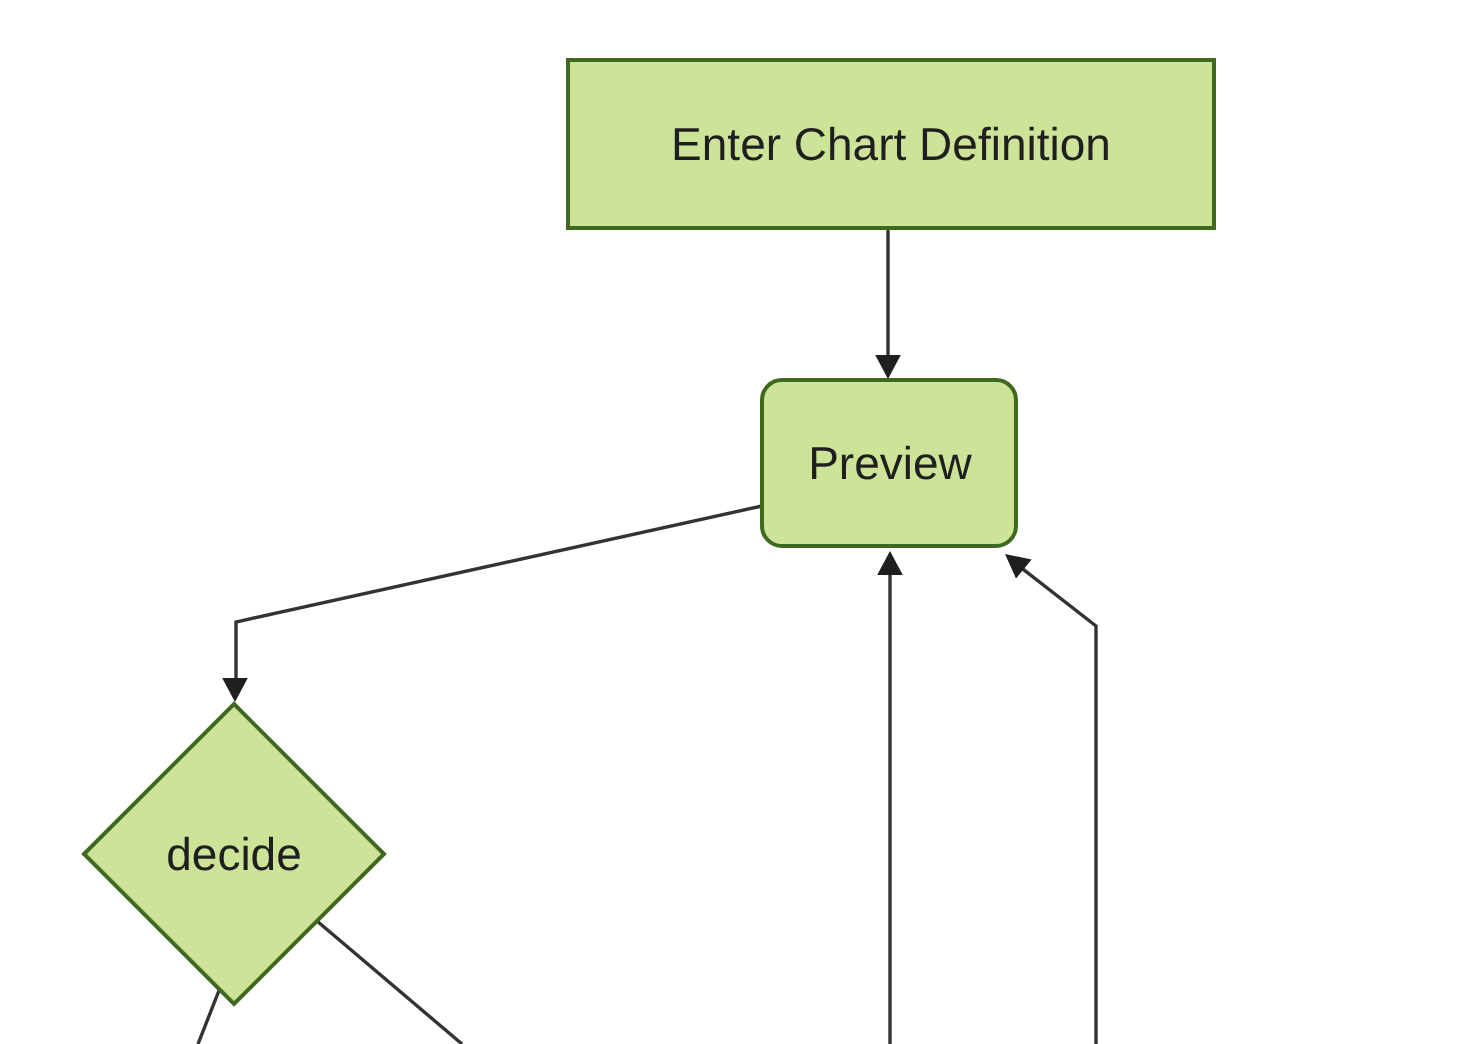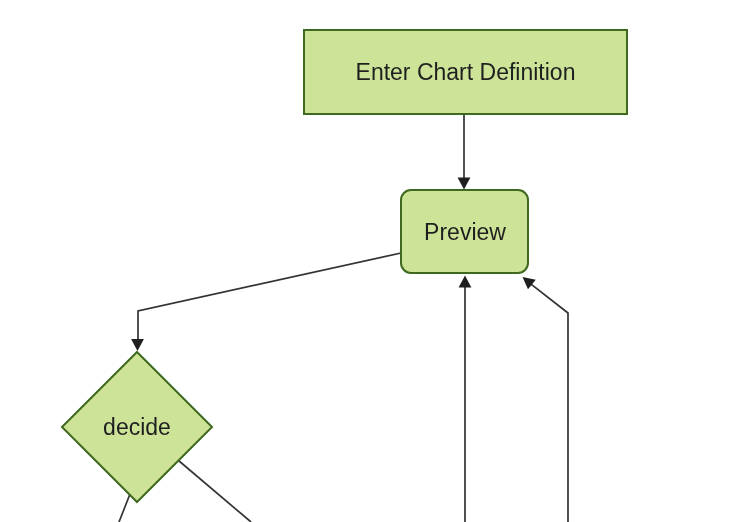--- a/index.html
+++ b/index.html
@@ -8,21 +8,20 @@
     width: 740px;
     height: 522px;
     background: var(--background, #ffffff);
     overflow: hidden;
     font-family: "Liberation Sans", sans-serif;
   }
   .canvas-wrap {
     position: relative;
     width: 720px;
     height: 522px;
-    padding-left: 20px;
   }
   svg.flowchart {
     display: block;
     width: 740px;
     height: 522px;
   }
   .edge {
     stroke: var(--edge_color, #333333);
     stroke-width: 1.7;
     fill: none;

